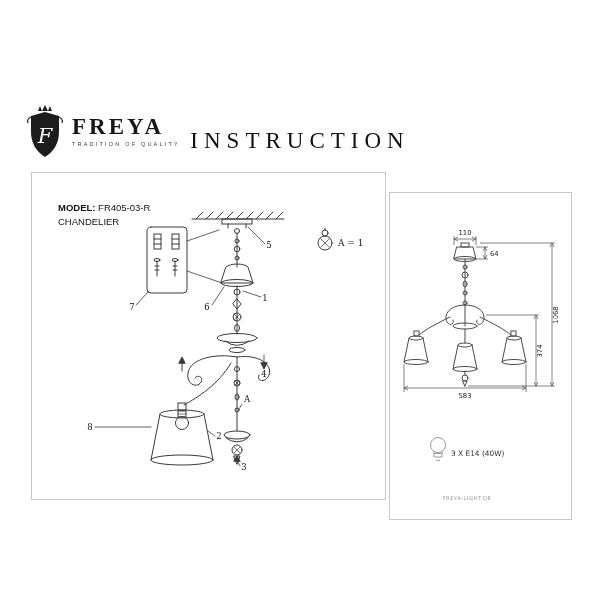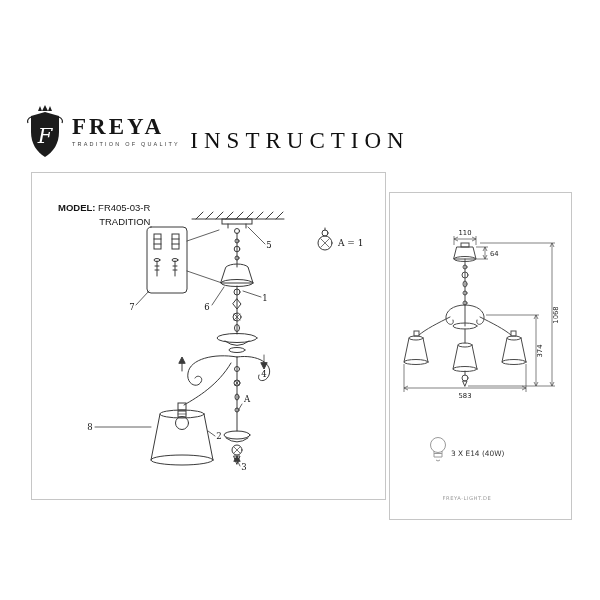--- a/index.html
+++ b/index.html
@@ -31,21 +31,21 @@
 
   
   .panel { position: absolute; border: 1px solid #c6c6c6; background: #ffffff; }
   .panel-left  { left: 31px;  top: 172px; width: 353px; height: 326px; }
   .panel-right { left: 389px; top: 172px; width: 181px; height: 326px; margin-top: 20px; }
   .panel svg.fill { position: absolute; left: 0; top: 0; }
 
   .model-block {
     position: absolute; left: 26px; top: 28px;
     font-family: "Liberation Sans", sans-serif;
-    font-size: 9.5px; color: #141414; line-height: 1.45; z-index: 2; text-align: right;
+    font-size: 9.5px; color: #141414; line-height: 1.45; z-index: 2;
   }
   .model-label { font-weight: bold; }
 
   
   text.callout { font-family: "DejaVu Serif", serif; font-size: 8.5px; fill: #141414; }
   text.note    { font-family: "DejaVu Serif", serif; font-size: 9px;   fill: #141414; }
   text.dim     { font-family: "DejaVu Sans", sans-serif; font-size: 6.8px; fill: #222222; }
   text.spec    { font-family: "DejaVu Sans", sans-serif; font-size: 7.4px; fill: #333333; }
   text.site    { font-family: "DejaVu Sans", sans-serif; font-size: 5.2px; fill: #9a9a9a; letter-spacing: 0.5px; }
 </style>
@@ -67,21 +67,21 @@
     </div>
   </div>
   <div class="page-title">INSTRUCTION</div>
 
   <section class="panel panel-left">
     <div class="model-block">
       <div>
         <span class="model-label">MODEL:</span>
         <span>FR405-03-R</span>
       </div>
-      <div>TRADITION</div>
+      <div>CHANDELIER</div>
     </div>
 
     <svg class="fill" width="351" height="324" viewBox="0 0 351 324">
       <g stroke="#3a3a3a" stroke-width="1" fill="none" stroke-linecap="round">
 
         <g>
           <line x1="160" y1="46" x2="252" y2="46"></line>
           <line x1="164" y1="46" x2="171" y2="39"></line>
             <line x1="174" y1="46" x2="181" y2="39"></line>
           <line x1="184" y1="46" x2="191" y2="39"></line>

